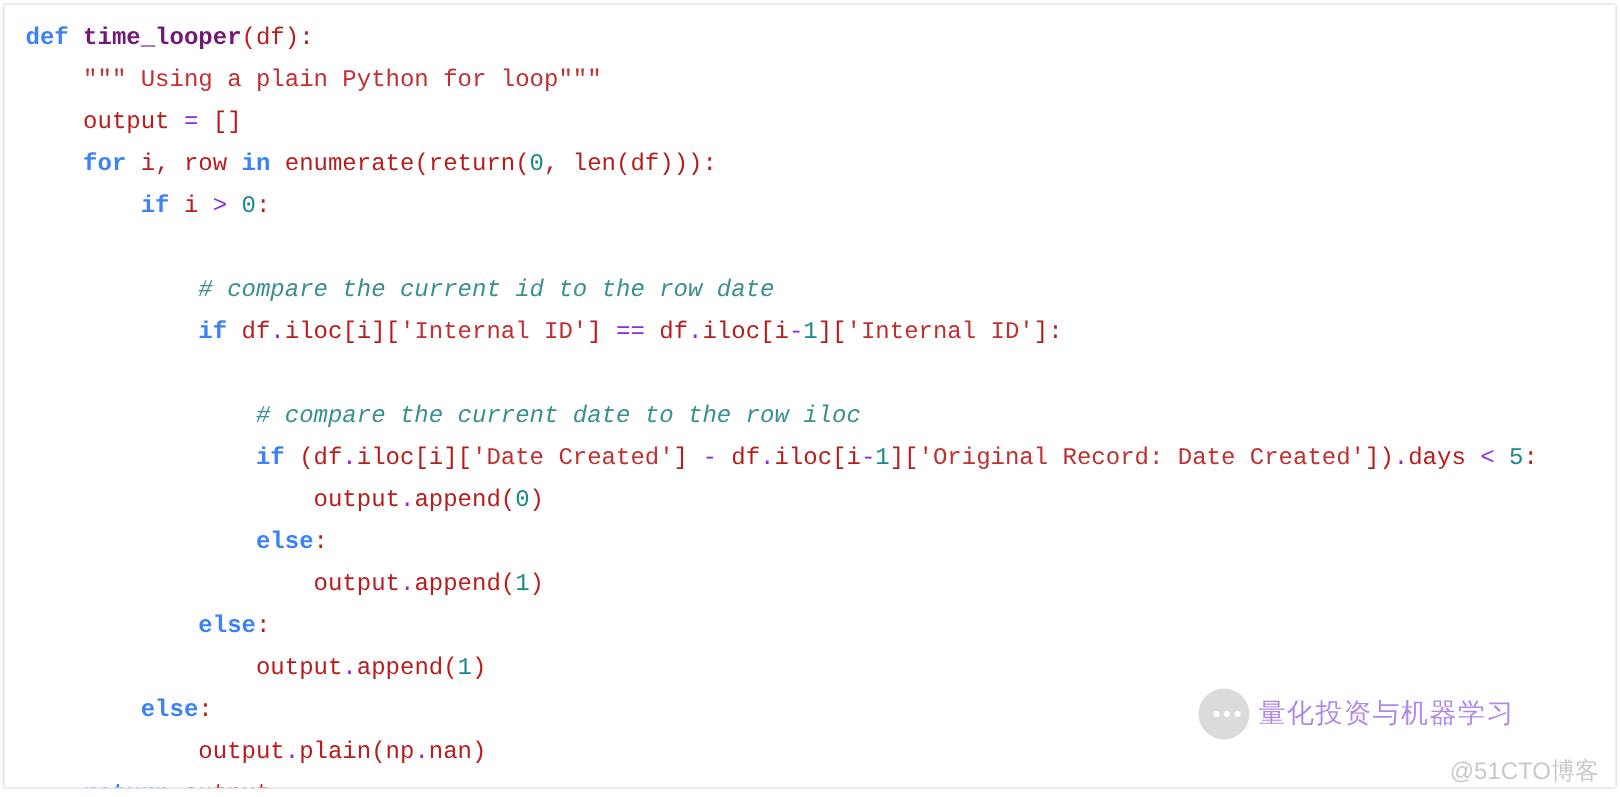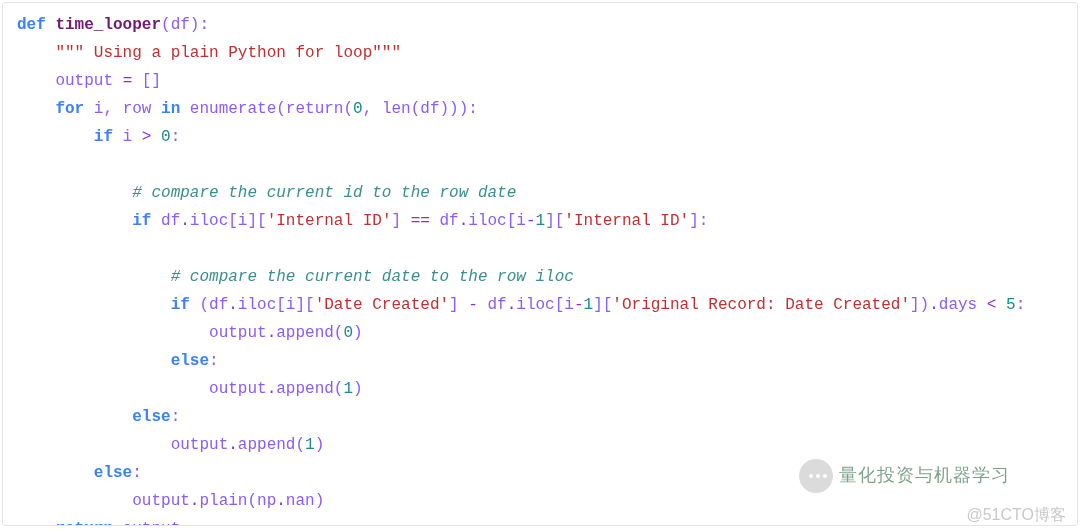--- a/index.html
+++ b/index.html
@@ -27,21 +27,21 @@
     margin: 0;
     white-space: pre;
     font-family: inherit;
   }
   .kw  { color: #3b82f6; font-weight: bold; }   
   .fn  { color: #701a75; font-weight: bold; }   
   .str { color: #c03030; }                      
   .cmt { color: #3a8f8f; font-style: italic; }  
   .num { color: #1b8a8a; }                      
   .op  { color: #8a2be2; }                      
-  .plain { color: #8b5cf6; }
+  .plain { color: #b91c1c; }
   .watermark-chat {
     position: absolute;
     right: 70px;
     bottom: 38px;
     display: flex;
     align-items: center;
     opacity: 0.55;
     pointer-events: none;
   }
   .chat-icon {
@@ -49,21 +49,21 @@
     border-radius: 50%;
     background: #bfbfbf;
     position: relative;
     margin-right: 6px;
   }
   .chat-icon::before,
   .chat-icon::after {
     content:""; position:absolute; background:#fff; border-radius:50%;
   }
   .chat-icon::before { width:4px; height:4px; left:10px; top:15px; box-shadow: 7px 0 #fff, 14px 0 #fff; }
-  .chat-text { color:#14532d; font-family: sans-serif; font-size:18px; letter-spacing:1px; }
+  .chat-text { color:#6d28d9; font-family: sans-serif; font-size:18px; letter-spacing:1px; }
   .watermark-bottom {
     position:absolute; right:14px; bottom:2px;
     color:#c9c9c9; font-size:16px; font-family: sans-serif;
   }
 </style>
 </head>
 <body>
 
 <div class="code-box">
   <pre id="code-pre"><span><span class="kw">def </span><span class="fn">time_looper</span><span class="plain">(df):</span></span>

